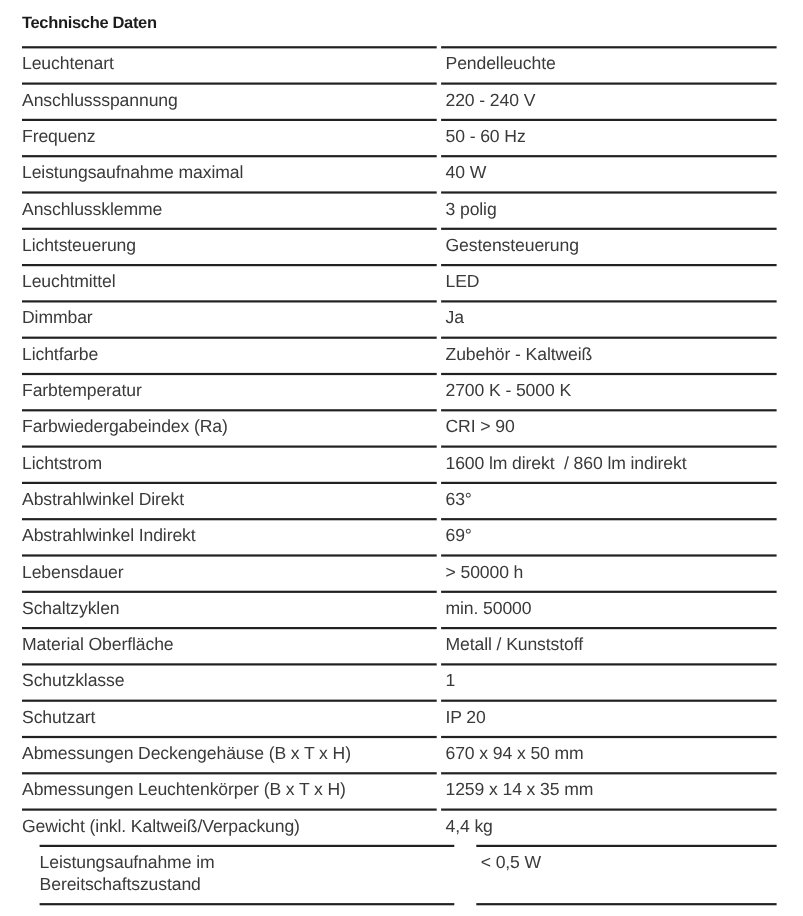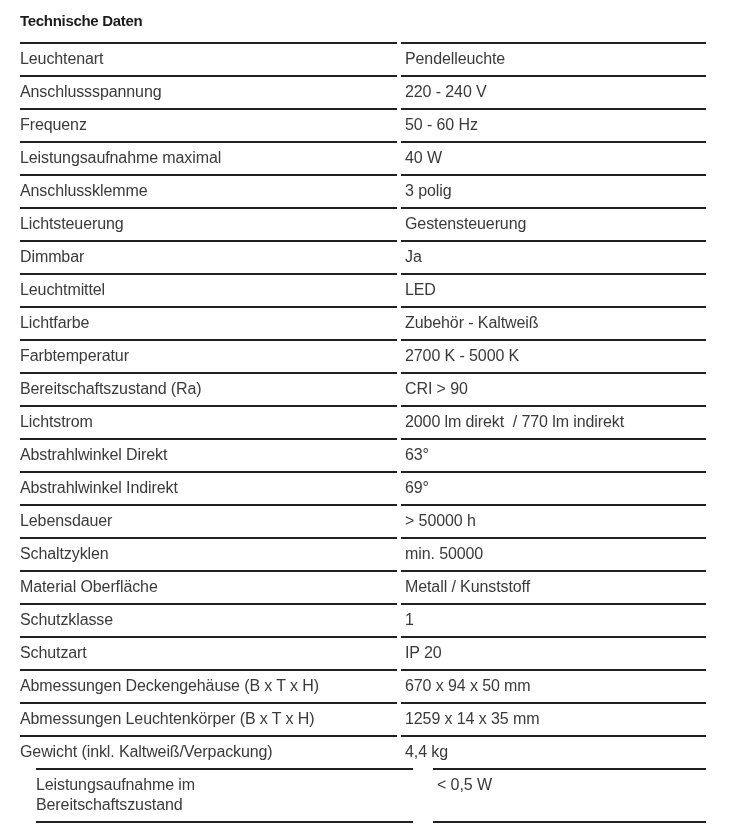--- a/index.html
+++ b/index.html
@@ -85,47 +85,47 @@
     <div class="cell label">Anschlussklemme</div>
     <div class="cell value">3 polig</div>
   </div>
 
   <div class="spec-row">
     <div class="cell label">Lichtsteuerung</div>
     <div class="cell value">Gestensteuerung</div>
   </div>
 
   <div class="spec-row">
-    <div class="cell label">Dimmbar</div>
-    <div class="cell value">Ja</div>
+    <div class="cell label">Leuchtmittel</div>
+    <div class="cell value">LED</div>
   </div>
 
   <div class="spec-row">
-    <div class="cell label">Leuchtmittel</div>
-    <div class="cell value">LED</div>
+    <div class="cell label">Dimmbar</div>
+    <div class="cell value">Ja</div>
   </div>
 
   <div class="spec-row">
     <div class="cell label">Lichtfarbe</div>
     <div class="cell value">Zubehör - Kaltweiß</div>
   </div>
 
   <div class="spec-row">
     <div class="cell label">Farbtemperatur</div>
     <div class="cell value">2700 K - 5000 K</div>
   </div>
 
   <div class="spec-row">
-    <div class="cell label">Bereitschaftszustand (Ra)</div>
+    <div class="cell label">Farbwiedergabeindex (Ra)</div>
     <div class="cell value">CRI &gt; 90</div>
   </div>
 
   <div class="spec-row">
     <div class="cell label">Lichtstrom</div>
-    <div class="cell value">2000 lm direkt  / 770 lm indirekt</div>
+    <div class="cell value">1600 lm direkt  / 860 lm indirekt</div>
   </div>
 
   <div class="spec-row">
     <div class="cell label">Abstrahlwinkel Direkt</div>
     <div class="cell value">63°</div>
   </div>
 
   <div class="spec-row">
     <div class="cell label">Abstrahlwinkel Indirekt</div>
     <div class="cell value">69°</div>

